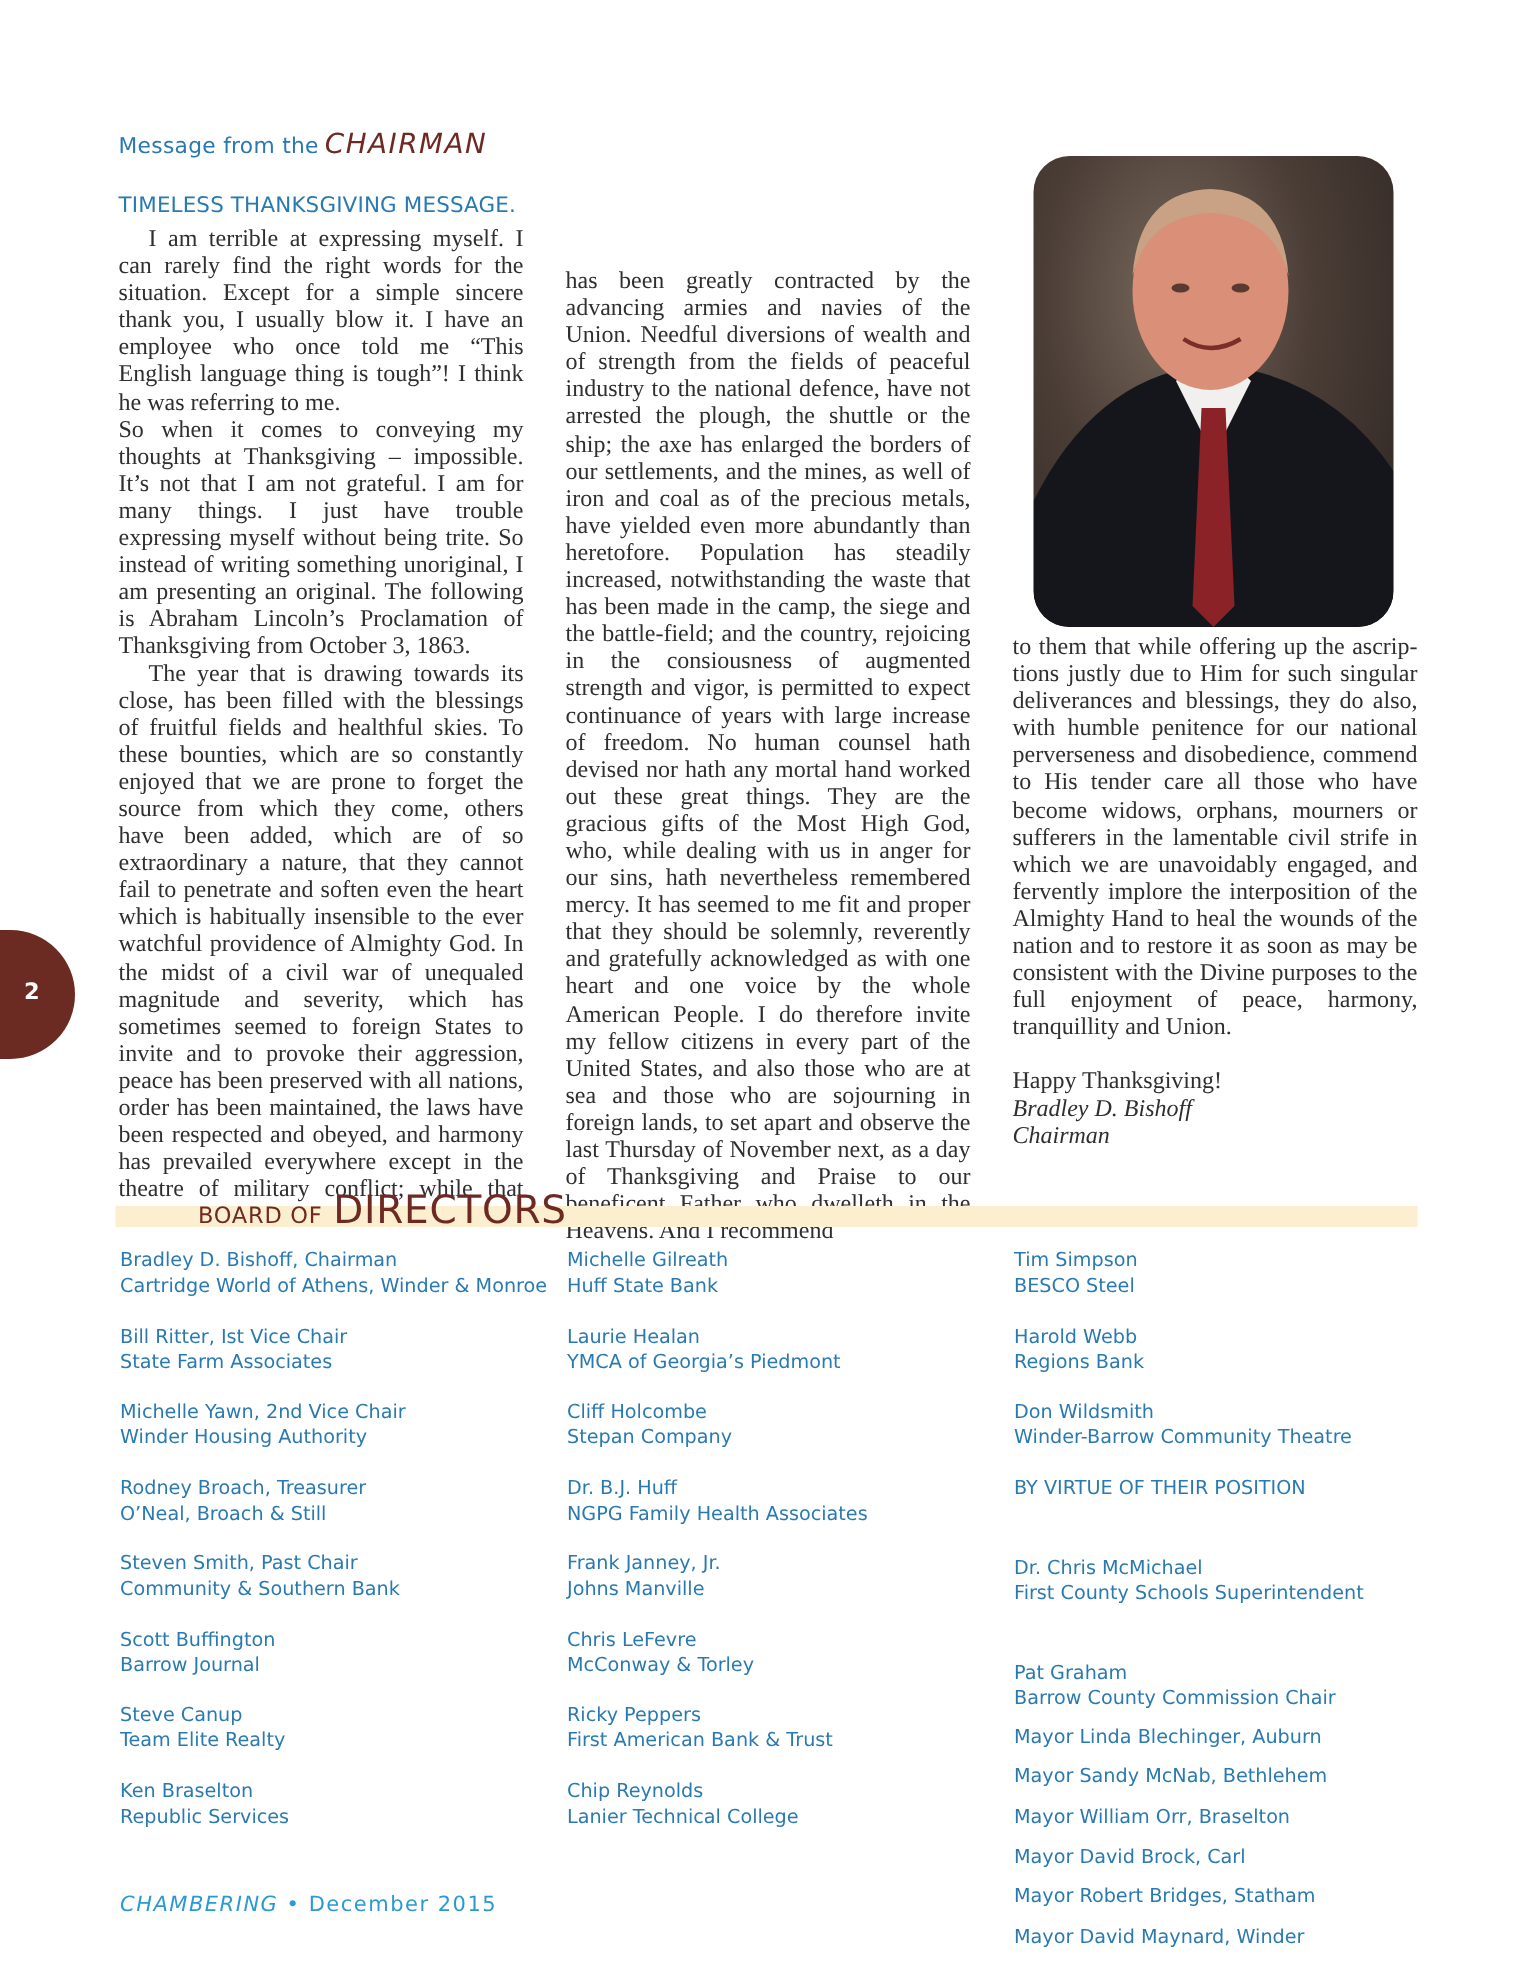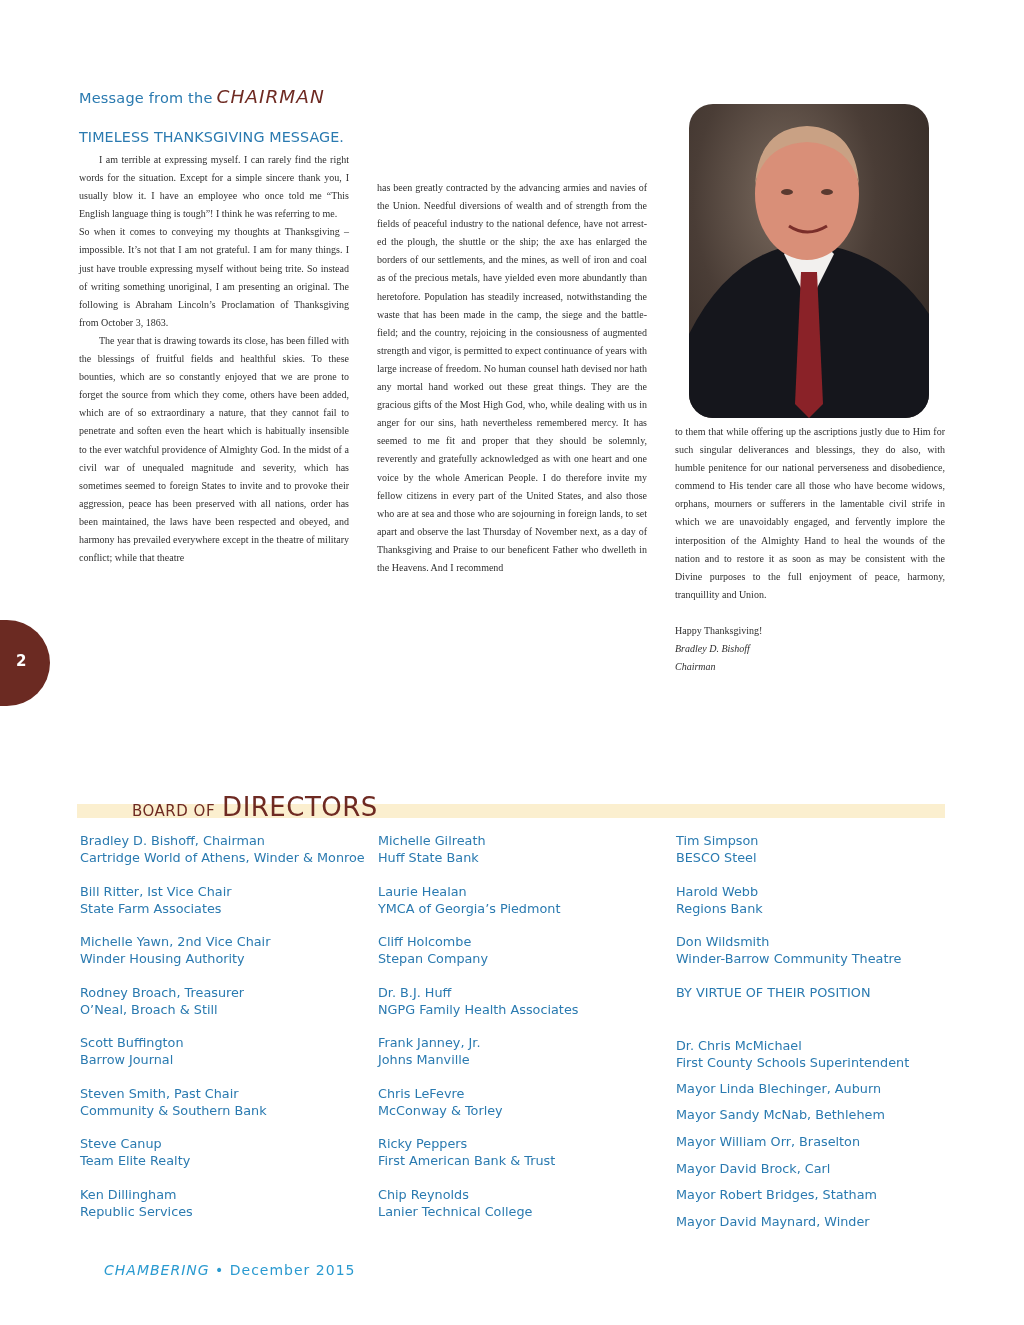--- a/index.html
+++ b/index.html
@@ -3,21 +3,21 @@
 <meta charset="utf-8">
 <style>
   html, body { margin: 0; padding: 0; background: #ffffff; }
   body { width: 1024px; height: 1325px; position: relative; overflow: hidden; font-family: "Liberation Serif", serif; color: #2a2a2a; }
 
   .kicker { position: absolute; left: 79px; top: 86px; font-family: "DejaVu Sans", sans-serif; font-size: 14.5px; color: #2a7ab0; letter-spacing: 0.2px; }
   .kicker .big { font-style: italic; color: #6e2a22; font-size: 18.5px; letter-spacing: 1px; margin-left: 4px; }
 
   .article-title { position: absolute; left: 79px; top: 129px; font-family: "DejaVu Sans", sans-serif; font-size: 14.3px; color: #2a7ab0; letter-spacing: 0.1px; }
 
-  .col { position: absolute; font-size: 10px; line-height: 18.1px; text-align: justify; color: #2f2f2f; hyphens: manual; }
+  .col { position: absolute; font-size: 16px; line-height: 18.1px; text-align: justify; color: #2f2f2f; hyphens: manual; }
   .col p { margin: 0; }
   .col p.indent { text-indent: 20px; }
   .col1 { left: 79px; top: 151px; width: 270px; }
   .col2 { left: 377px; top: 151px; width: 270px; margin-top: 28px; }
   .col3 { left: 675px; top: 423px; width: 270px; }
   .col3 .gap { height: 18px; }
   .col3 .sig { font-style: italic; text-align: left; }
   .col3 .plain { text-align: left; }
 
   .photo { position: absolute; left: 689px; top: 104px; width: 240px; height: 314px; border-radius: 24px; overflow: hidden;
@@ -35,21 +35,21 @@
   .dir-col { position: absolute; font-family: "DejaVu Sans", sans-serif; font-size: 12.8px; line-height: 17px; color: #2a7ab0; }
   .dir-col .entry { margin-bottom: 16.5px; }
   .dir-a { left: 80px; top: 832px; }
   .dir-b { left: 378px; top: 832px; }
   .dir-c { left: 676px; top: 832px; }
   .dir-c .heading { margin-top: 0; margin-bottom: 10px; font-size: 12.8px; }
   .dir-c .entry-t { margin-bottom: 9px; margin-top: 36px; }
   .dir-c .mayor { margin-bottom: 9.7px; }
 
   .footer { position: absolute; left: 80px; top: 1262px; font-family: "DejaVu Sans", sans-serif; font-size: 14px; color: #2a9ad0; letter-spacing: 1px; }
-  .footer .brand { font-style: italic; margin-left: 24px; }
+  .footer .brand { font-style: italic; }
 </style>
 </head>
 <body>
 
 <div class="kicker">
   <span>Message from the</span><span class="big">CHAIRMAN</span>
 </div>
 
 <div class="article-title">TIMELESS THANKSGIVING MESSAGE.</div>
 
@@ -105,33 +105,33 @@
     </div>
   <div class="entry">
       <div>Michelle Yawn, 2nd Vice Chair</div>
       <div>Winder Housing Authority</div>
     </div>
   <div class="entry">
       <div>Rodney Broach, Treasurer</div>
       <div>O’Neal, Broach &amp; Still</div>
     </div>
   <div class="entry">
+      <div>Steven Smith, Past Chair</div>
+      <div>Community &amp; Southern Bank</div>
+    </div>
+  <div class="entry">
       <div>Scott Buffington</div>
       <div>Barrow Journal</div>
     </div>
   <div class="entry">
-      <div>Steven Smith, Past Chair</div>
-      <div>Community &amp; Southern Bank</div>
-    </div>
-  <div class="entry">
       <div>Steve Canup</div>
       <div>Team Elite Realty</div>
     </div>
   <div class="entry">
-      <div>Ken Dillingham</div>
+      <div>Ken Braselton</div>
       <div>Republic Services</div>
     </div>
 </div>
 
 <div class="dir-col dir-b">
   <div class="entry">
       <div>Michelle Gilreath</div>
       <div>Huff State Bank</div>
     </div>
   <div class="entry">
@@ -174,20 +174,24 @@
       <div>Regions Bank</div>
     </div>
   <div class="entry">
       <div>Don Wildsmith</div>
       <div>Winder-Barrow Community Theatre</div>
     </div>
   <div class="heading">BY VIRTUE OF THEIR POSITION</div>
   <div class="entry-t">
       <div>Dr. Chris McMichael</div>
       <div>First County Schools Superintendent</div>
+    </div>
+  <div class="entry-t">
+      <div>Pat Graham</div>
+      <div>Barrow County Commission Chair</div>
     </div>
   <div class="mayor">Mayor Linda Blechinger, Auburn</div>
   <div class="mayor">Mayor Sandy McNab, Bethlehem</div>
   <div class="mayor">Mayor William Orr, Braselton</div>
   <div class="mayor">Mayor David Brock, Carl</div>
   <div class="mayor">Mayor Robert Bridges, Statham</div>
   <div class="mayor">Mayor David Maynard, Winder</div>
 </div>
 
 <div class="footer">

